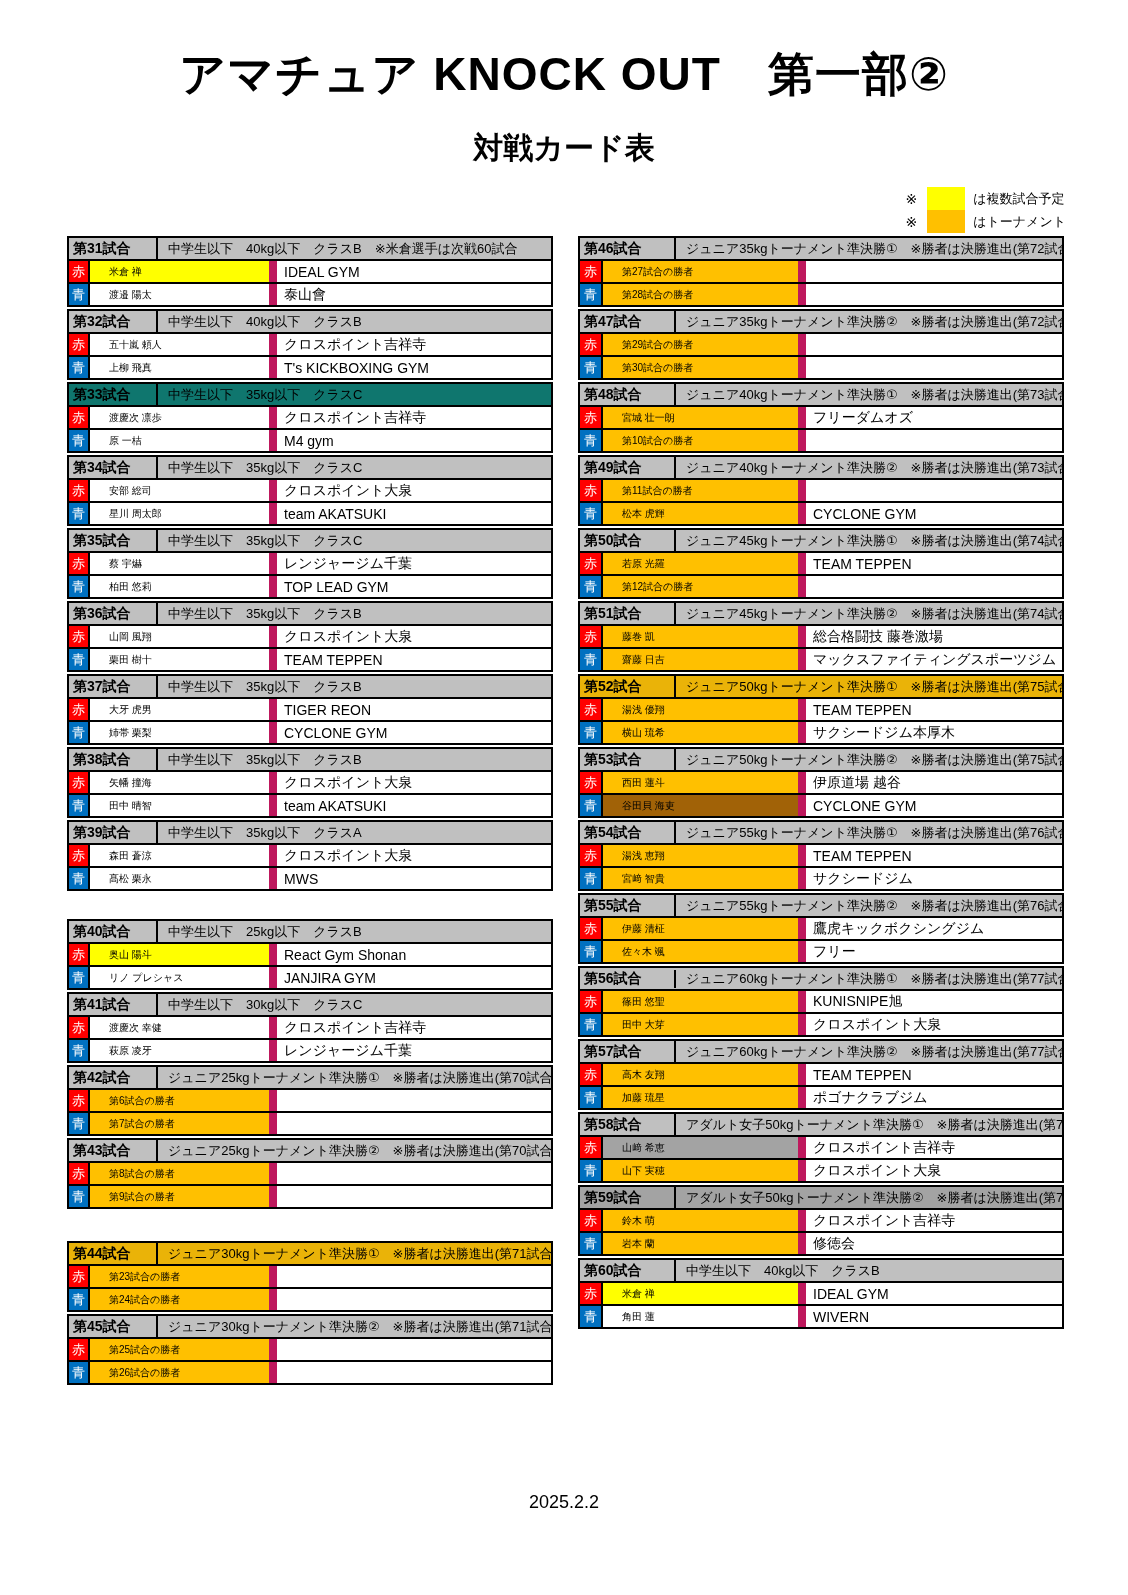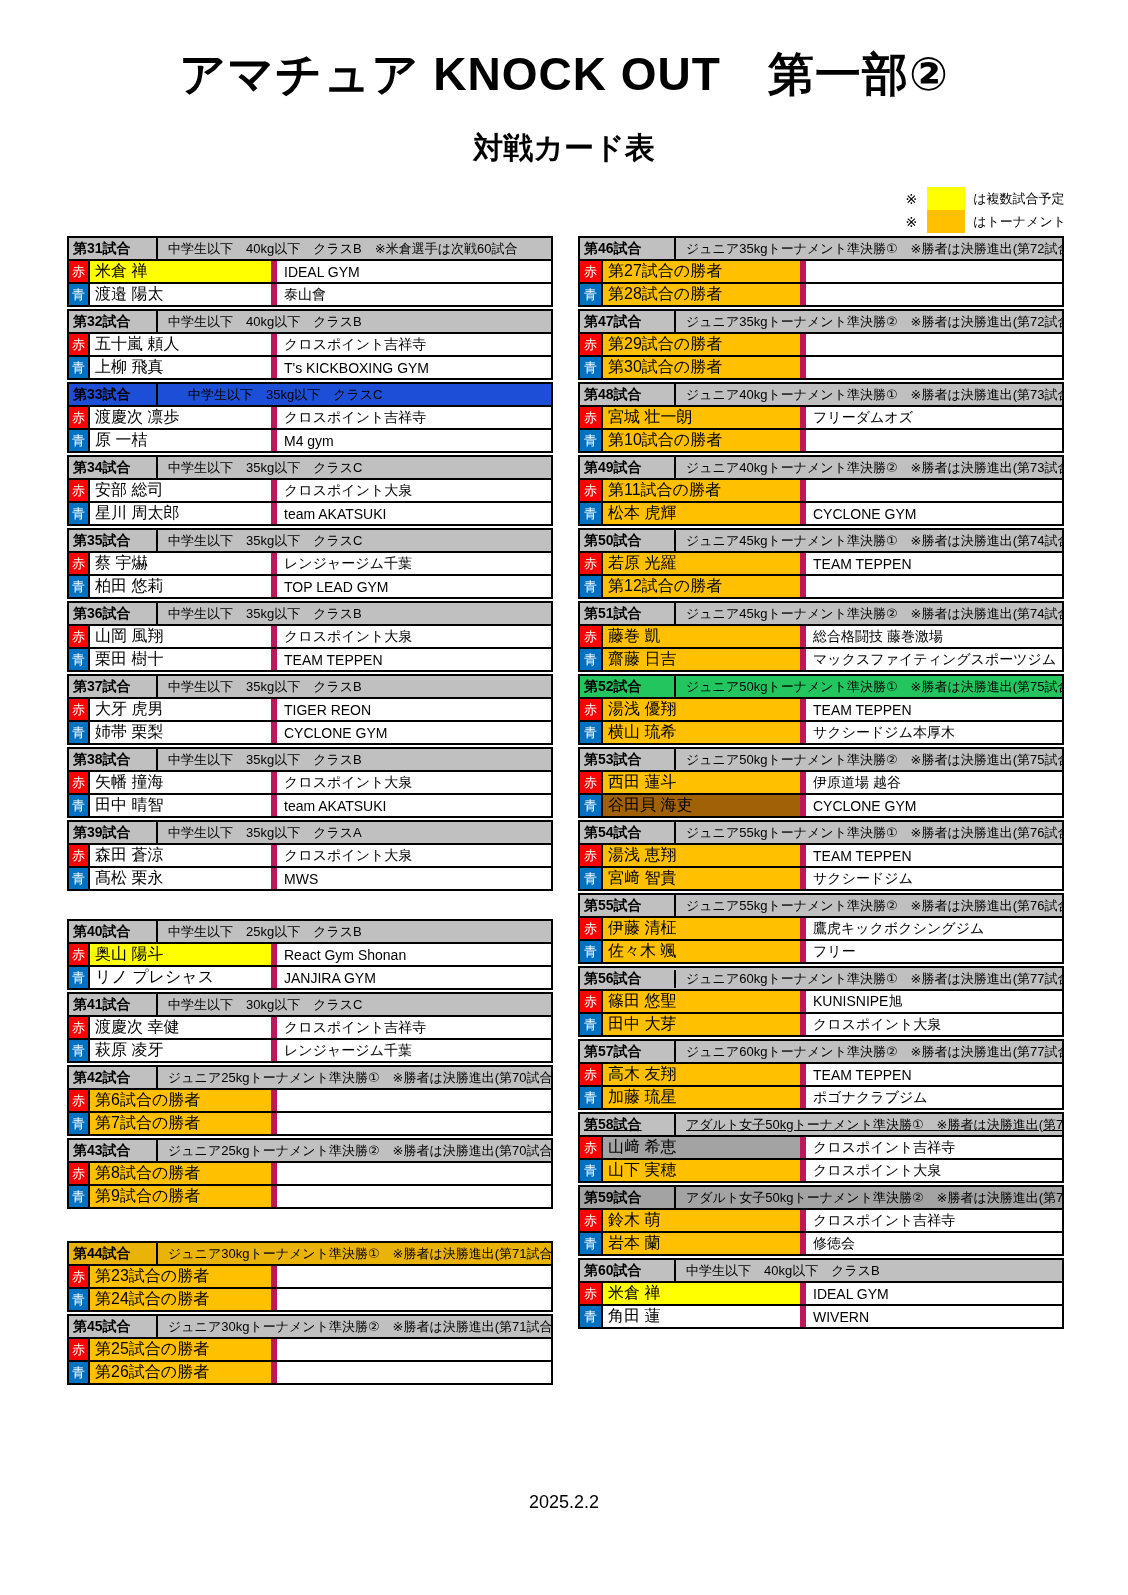--- a/index.html
+++ b/index.html
@@ -29,21 +29,21 @@
     background:#fff;align-items:stretch;
   }
   .row + .row{margin-top:-2px;}
   .cell{
     display:flex;align-items:center;box-sizing:border-box;
     overflow:hidden;white-space:nowrap;
   }
   .id-cell{width:var(--idw);border-right:2px solid #000;font-weight:bold;font-size:14px;padding-left:4px;}
   .info-cell{flex:1;font-size:13px;padding-left:10px;}
   .marker-cell{width:var(--markerw);justify-content:center;color:#fff;font-size:13px;border-right:2px solid #000;}
-  .name-cell{width:var(--namew);border-right:6px solid #be185d;font-size:16px;padding-left:5px;}
+  .name-cell{width:var(--namew);border-right:8px solid #be185d;font-size:10px;padding-left:19px;}
   .gym-cell{flex:1;font-size:14px;padding-left:7px;}
   .footer{position:absolute;top:1492px;left:0;right:0;text-align:center;font-size:18px;}
 </style>
 </head>
 <body>
 
 <div class="page">
   <h1 class="title">アマチュア KNOCK OUT　第一部②</h1>
   <h2 class="subtitle">対戦カード表</h2>
 
@@ -87,21 +87,21 @@
           <div class="cell name-cell">五十嵐 頼人</div>
           <div class="cell gym-cell">クロスポイント吉祥寺</div>
         </div>
         <div class="row fighter-row">
           <div class="cell marker-cell" style="background: rgb(0, 112, 192);">青</div>
           <div class="cell name-cell">上柳 飛真</div>
           <div class="cell gym-cell">T's KICKBOXING GYM</div>
         </div>
       </div>
       <div class="match-block">
-        <div class="row header-row" style="background: #1d4ed8; gap: 20px;">
+        <div class="row header-row" style="background: #0f766e;">
           <div class="cell id-cell">第33試合</div>
           <div class="cell info-cell">中学生以下　35kg以下　クラスC</div>
         </div>
         <div class="row fighter-row">
           <div class="cell marker-cell" style="background: rgb(255, 0, 0);">赤</div>
           <div class="cell name-cell">渡慶次 凛歩</div>
           <div class="cell gym-cell">クロスポイント吉祥寺</div>
         </div>
         <div class="row fighter-row">
           <div class="cell marker-cell" style="background: rgb(0, 112, 192);">青</div>
@@ -393,21 +393,21 @@
           <div class="cell name-cell" style="background: rgb(255, 192, 0);">藤巻 凱</div>
           <div class="cell gym-cell">総合格闘技 藤巻激場</div>
         </div>
         <div class="row fighter-row">
           <div class="cell marker-cell" style="background: rgb(0, 112, 192);">青</div>
           <div class="cell name-cell" style="background: rgb(255, 192, 0);">齋藤 日吉</div>
           <div class="cell gym-cell">マックスファイティングスポーツジム</div>
         </div>
       </div>
       <div class="match-block">
-        <div class="row header-row" style="background: #22c55e;">
+        <div class="row header-row" style="background: #eab308;">
           <div class="cell id-cell">第52試合</div>
           <div class="cell info-cell">ジュニア50kgトーナメント準決勝①　※勝者は決勝進出(第75試合)</div>
         </div>
         <div class="row fighter-row">
           <div class="cell marker-cell" style="background: rgb(255, 0, 0);">赤</div>
           <div class="cell name-cell" style="background: rgb(255, 192, 0);">湯浅 優翔</div>
           <div class="cell gym-cell">TEAM TEPPEN</div>
         </div>
         <div class="row fighter-row">
           <div class="cell marker-cell" style="background: rgb(0, 112, 192);">青</div>
@@ -489,21 +489,21 @@
           <div class="cell name-cell" style="background: rgb(255, 192, 0);">高木 友翔</div>
           <div class="cell gym-cell">TEAM TEPPEN</div>
         </div>
         <div class="row fighter-row">
           <div class="cell marker-cell" style="background: rgb(0, 112, 192);">青</div>
           <div class="cell name-cell" style="background: rgb(255, 192, 0);">加藤 琉星</div>
           <div class="cell gym-cell">ポゴナクラブジム</div>
         </div>
       </div>
       <div class="match-block">
-        <div class="row header-row" style="background: rgb(192, 192, 192); text-decoration: underline;">
+        <div class="row header-row" style="background: rgb(192, 192, 192);">
           <div class="cell id-cell">第58試合</div>
           <div class="cell info-cell">アダルト女子50kgトーナメント準決勝①　※勝者は決勝進出(第78試合)</div>
         </div>
         <div class="row fighter-row">
           <div class="cell marker-cell" style="background: rgb(255, 0, 0);">赤</div>
           <div class="cell name-cell" style="background: #a3a3a3;">山﨑 希恵</div>
           <div class="cell gym-cell">クロスポイント吉祥寺</div>
         </div>
         <div class="row fighter-row">
           <div class="cell marker-cell" style="background: rgb(0, 112, 192);">青</div>

